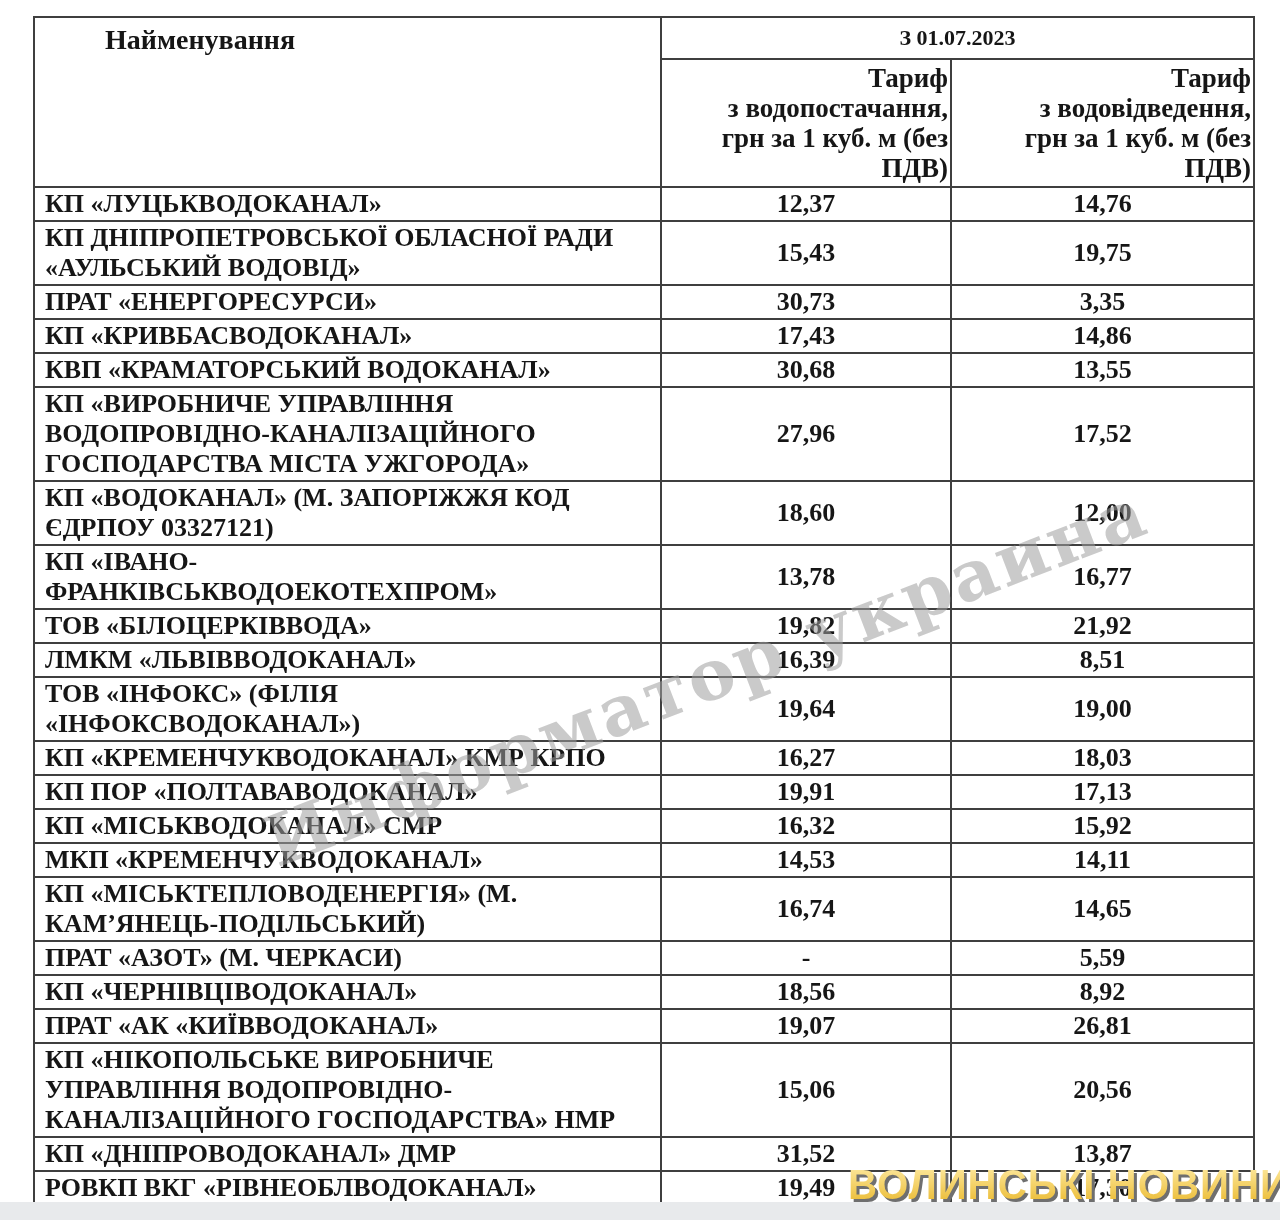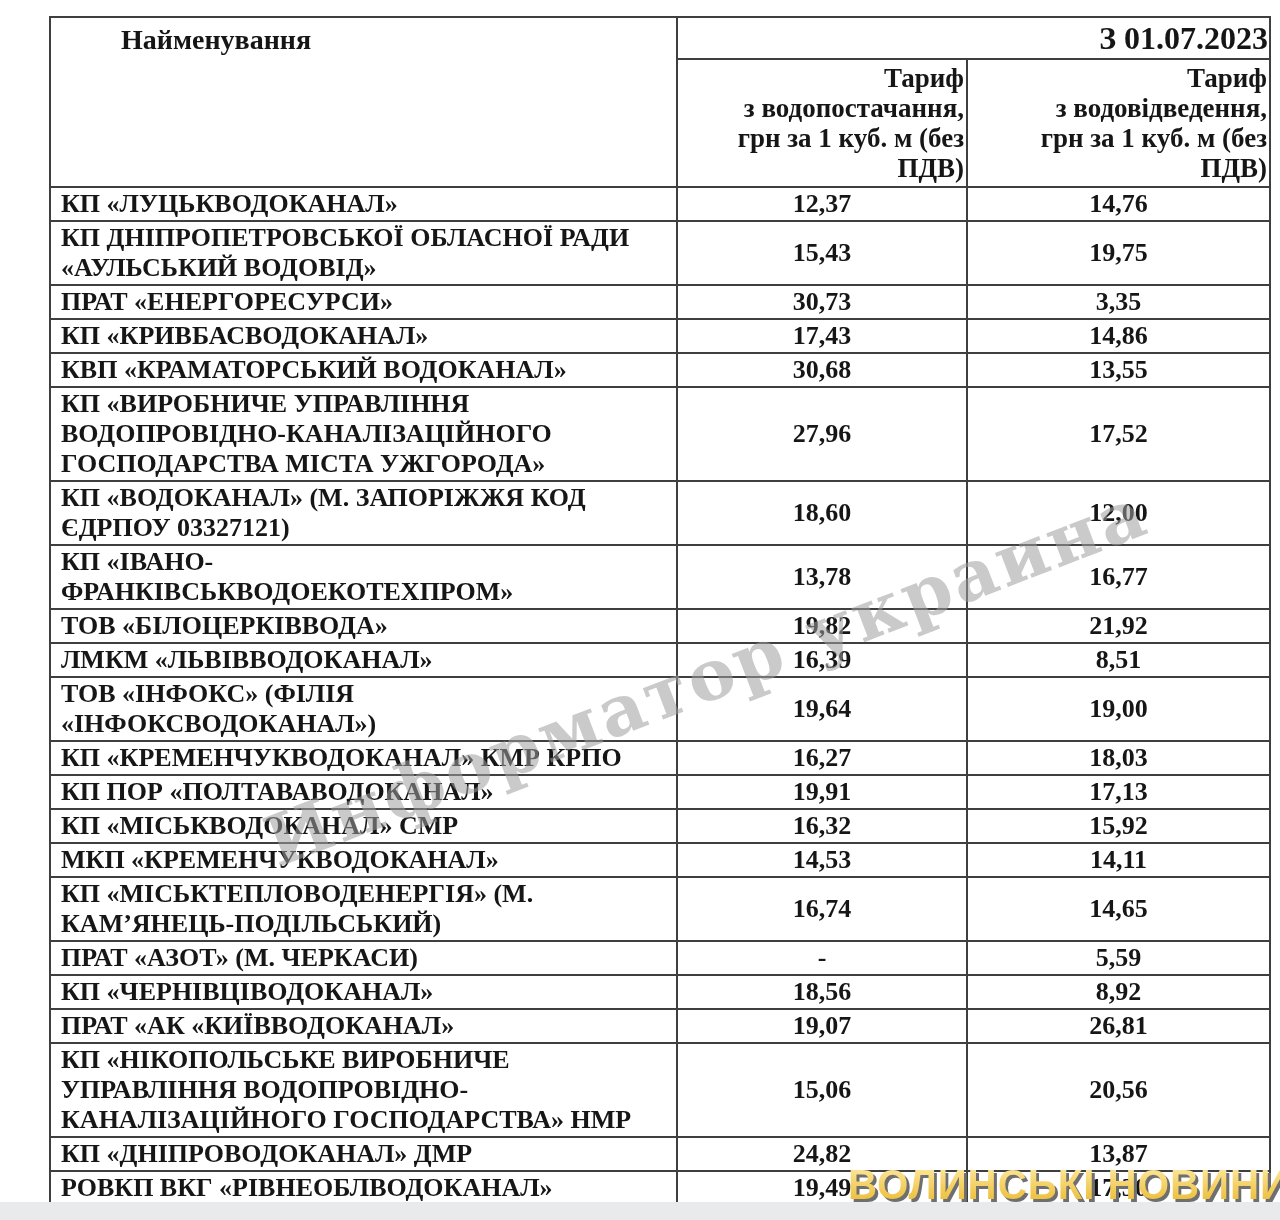--- a/index.html
+++ b/index.html
@@ -1,26 +1,26 @@
 <!DOCTYPE html>
 <html><head>
 <meta charset="utf-8">
 <style>
   html,body{margin:0;padding:0;}
   body{
     width:1280px;height:1220px;background:#ffffff;position:relative;overflow:hidden;
     font-family:"Liberation Serif", serif;font-weight:bold;color:#161616;
   }
-  .table-wrap{position:absolute;left:49px;top:16px;width:1220px;}
+  .table-wrap{position:absolute;left:33px;top:16px;width:1220px;}
   table{width:100%;border-collapse:collapse;table-layout:fixed;}
   col.c1{width:627px;}col.c2{width:290px;}col.c3{width:303px;}
   th,td{border:2px solid #3f3f3f;color:#161616;}
   th{font-weight:bold;}
   .name-h{vertical-align:top;text-align:left;padding:6px 4px 0 70px;font-size:28px;}
-  .date-h{height:38px;text-align:right;font-size:32px;vertical-align:middle;border-radius:21px;}
+  .date-h{height:38px;text-align:center;font-size:22px;vertical-align:middle;border-radius:21px;}
   .sub-h{text-align:right;font-size:27px;line-height:30px;padding:3px 2px;white-space:pre-line;vertical-align:middle;}
   .name-c{font-size:26px;line-height:30px;padding:1px 4px 1px 10px;white-space:pre-line;vertical-align:middle;text-align:left;}
   .val-c{font-size:26px;line-height:30px;text-align:center;vertical-align:middle;padding:1px 10px;}
   .wm-diagonal{
     position:absolute;left:240px;top:655px;width:860px;text-align:center;
     line-height:72px;font-size:70px;letter-spacing:3px;white-space:nowrap;
     font-family:"DejaVu Serif", serif;font-weight:bold;
     color:#9f9f9f;opacity:0.55;transform:rotate(-21deg);pointer-events:none;z-index:5;
   }
   .wm-corner{
@@ -190,21 +190,21 @@
   <tr>
     <td class="name-c">КП «НІКОПОЛЬСЬКЕ ВИРОБНИЧЕ
 УПРАВЛІННЯ ВОДОПРОВІДНО-
 КАНАЛІЗАЦІЙНОГО ГОСПОДАРСТВА» НМР</td>
     <td class="val-c">15,06</td>
     <td class="val-c">20,56</td>
   </tr>
 
   <tr>
     <td class="name-c">КП «ДНІПРОВОДОКАНАЛ» ДМР</td>
-    <td class="val-c">24,82</td>
+    <td class="val-c">31,52</td>
     <td class="val-c">13,87</td>
   </tr>
 
   <tr>
     <td class="name-c">РОВКП ВКГ «РІВНЕОБЛВОДОКАНАЛ»</td>
     <td class="val-c">19,49</td>
     <td class="val-c">17,30</td>
   </tr>
 </tbody>
   </table>

